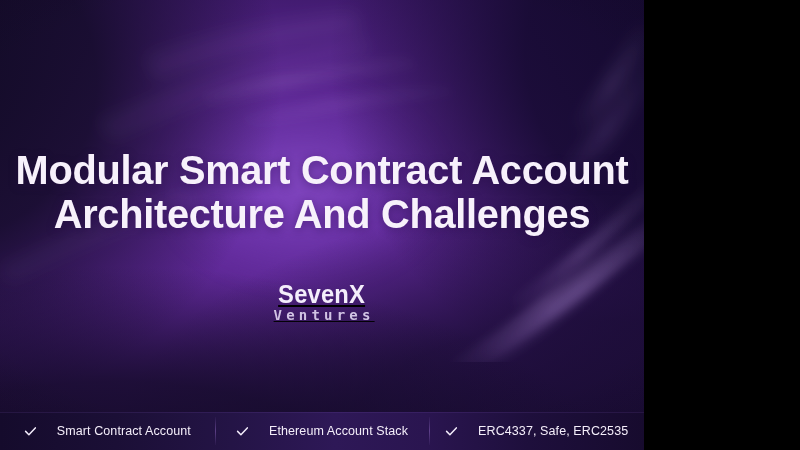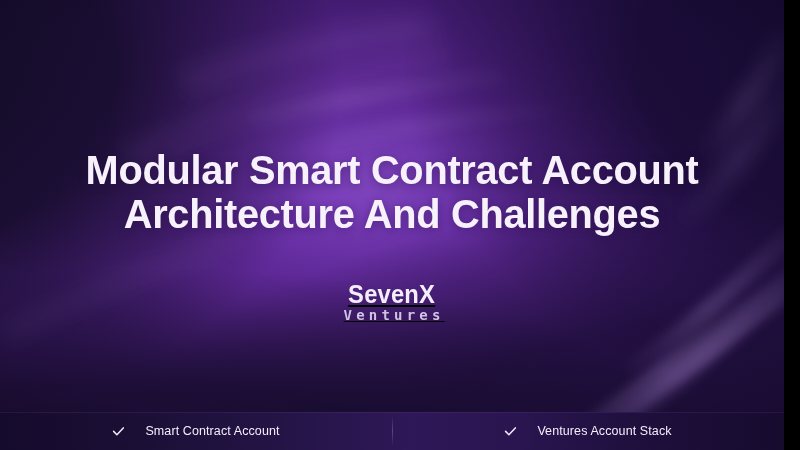--- a/index.html
+++ b/index.html
@@ -2,21 +2,21 @@
 <html><head>
 <meta charset="utf-8">
 <style>
   html, body {
     margin: 0;
     padding: 0;
     background: #000;
   }
   #slide {
     position: relative;
-    width: 784px;
+    width: 644px;
     height: 450px;
     overflow: hidden;
     font-family: "Liberation Sans", sans-serif;
     background: #0c4a6e;
     user-select: none;
   }
 
   
   .bg-base {
     position: absolute;
@@ -267,19 +267,27 @@
       </span>
       <span class="footer-label">Smart Contract Account</span>
     </div>
 
     <div class="footer-cell">
       <span class="check-icon">
         <svg width="13" height="13" viewBox="0 0 13 13" xmlns="http://www.w3.org/2000/svg">
           <path d="M1.6 6.4 L4.9 9.7 L11.3 2.9" fill="none" stroke="currentColor" stroke-width="1.5" stroke-linecap="round" stroke-linejoin="round"></path>
         </svg>
       </span>
-      <span class="footer-label">Ventures Account Stack</span>
+      <span class="footer-label">Ethereum Account Stack</span>
     </div>
 
+    <div class="footer-cell">
+      <span class="check-icon">
+        <svg width="13" height="13" viewBox="0 0 13 13" xmlns="http://www.w3.org/2000/svg">
+          <path d="M1.6 6.4 L4.9 9.7 L11.3 2.9" fill="none" stroke="currentColor" stroke-width="1.5" stroke-linecap="round" stroke-linejoin="round"></path>
+        </svg>
+      </span>
+      <span class="footer-label">ERC4337, Safe, ERC2535</span>
+    </div>
 
   </div>
 
 </div>
 
 </body></html>

